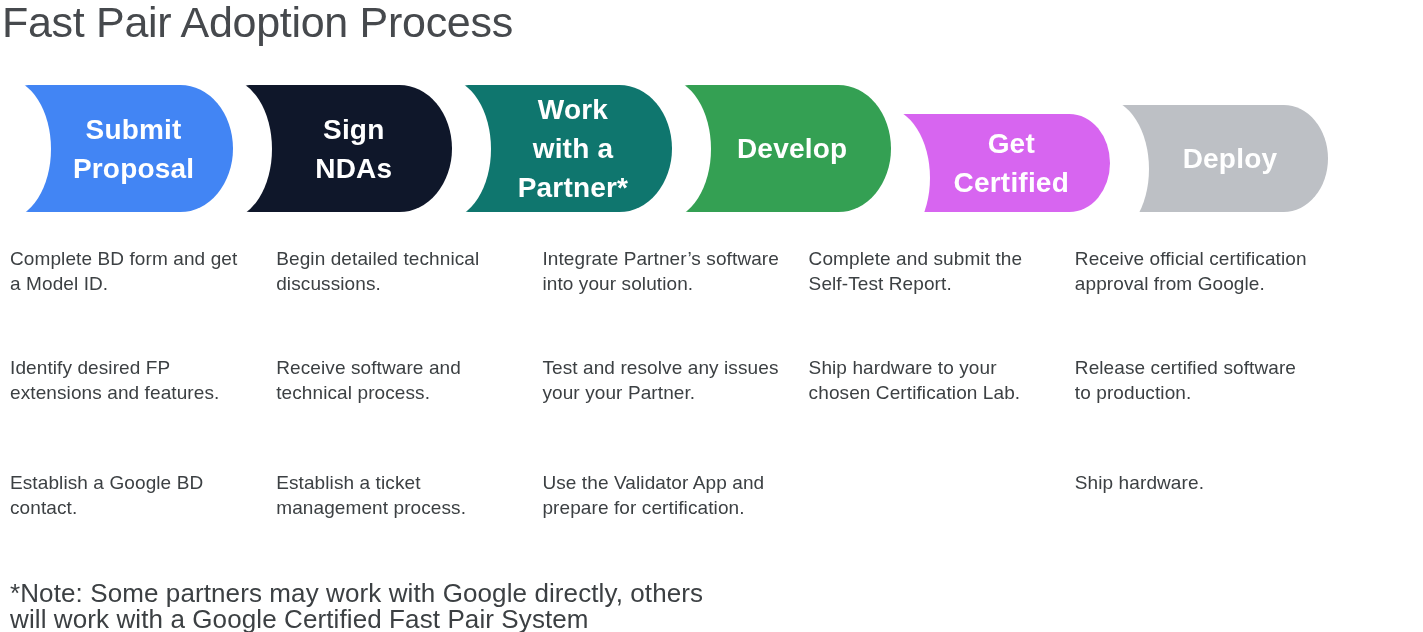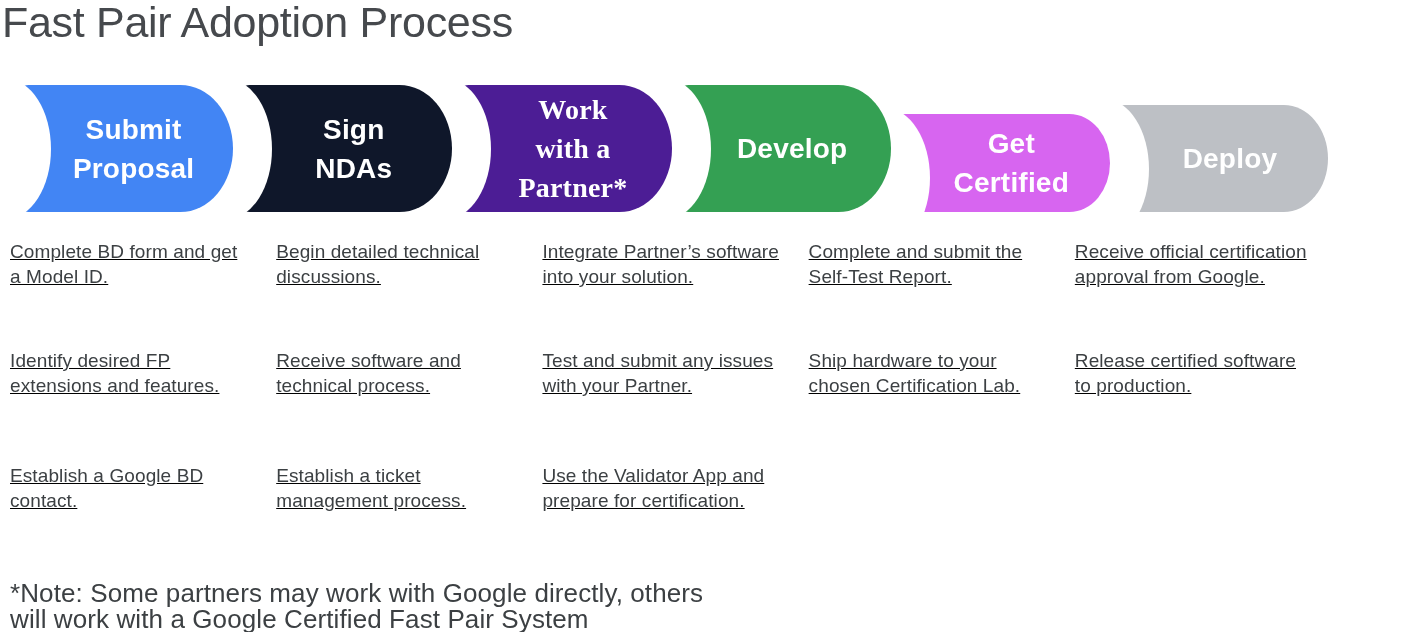--- a/index.html
+++ b/index.html
@@ -54,23 +54,22 @@
     color:#ffffff;
     font-size:28px; line-height:39px; font-weight:700;
     letter-spacing:0.2px;
     text-align:center;
     white-space:pre-line;
     padding-left:18px;
   }
 
   
   .desc-grid {
-    position:absolute; left:0; top:239px; right:0;
+    position:absolute; left:0; top:246px; right:0;
     display:flex;
-    text-decoration:underline;
   }
   .col { flex:1 1 0; padding:0 16px 0 10px; box-sizing:border-box; }
   .cell {
     margin:0;
     font-size:19px; line-height:25px;
     color:#3c4043;
     letter-spacing:0.1px;
   }
   .cell.r1 { height:109px; }
   .cell.r2 { height:115px; }
@@ -98,21 +97,21 @@
 Proposal</div>
       </div>
     </div>
     <div class="step">
       <div class="shape" style="background-color: #0f172a;">
         <div class="step-label">Sign
 NDAs</div>
       </div>
     </div>
     <div class="step">
-      <div class="shape" style="background-color: #4c1d95; font-family: Liberation Serif, serif;">
+      <div class="shape" style="background-color: #0f766e;">
         <div class="step-label">Work
 with a
 Partner*</div>
       </div>
     </div>
     <div class="step">
       <div class="shape" style="background-color: rgb(52, 160, 83);">
         <div class="step-label">Develop</div>
       </div>
     </div>
@@ -135,28 +134,29 @@
       <p class="cell r2">Identify desired FP extensions and features.</p>
       <p class="cell r3">Establish a Google BD contact.</p>
     </div>
     <div class="col">
       <p class="cell r1">Begin detailed technical discussions.</p>
       <p class="cell r2">Receive software and technical process.</p>
       <p class="cell r3">Establish a ticket management process.</p>
     </div>
     <div class="col">
       <p class="cell r1">Integrate Partner’s software into your solution.</p>
-      <p class="cell r2">Test and submit any issues with your Partner.</p>
+      <p class="cell r2">Test and resolve any issues your your Partner.</p>
       <p class="cell r3">Use the Validator App and prepare for certification.</p>
     </div>
     <div class="col">
       <p class="cell r1">Complete and submit the Self-Test Report.</p>
       <p class="cell r3">Ship hardware to your chosen Certification Lab.</p>
     </div>
     <div class="col">
       <p class="cell r1">Receive official certification approval from Google.</p>
       <p class="cell r2">Release certified software to production.</p>
+      <p class="cell r3">Ship hardware.</p>
     </div>
   </div>
 
   <div class="footnote">*Note: Some partners may work with Google directly, others will work with a Google Certified Fast Pair System Integrators (SI).</div>
 
 </div>
 
 </body></html>

